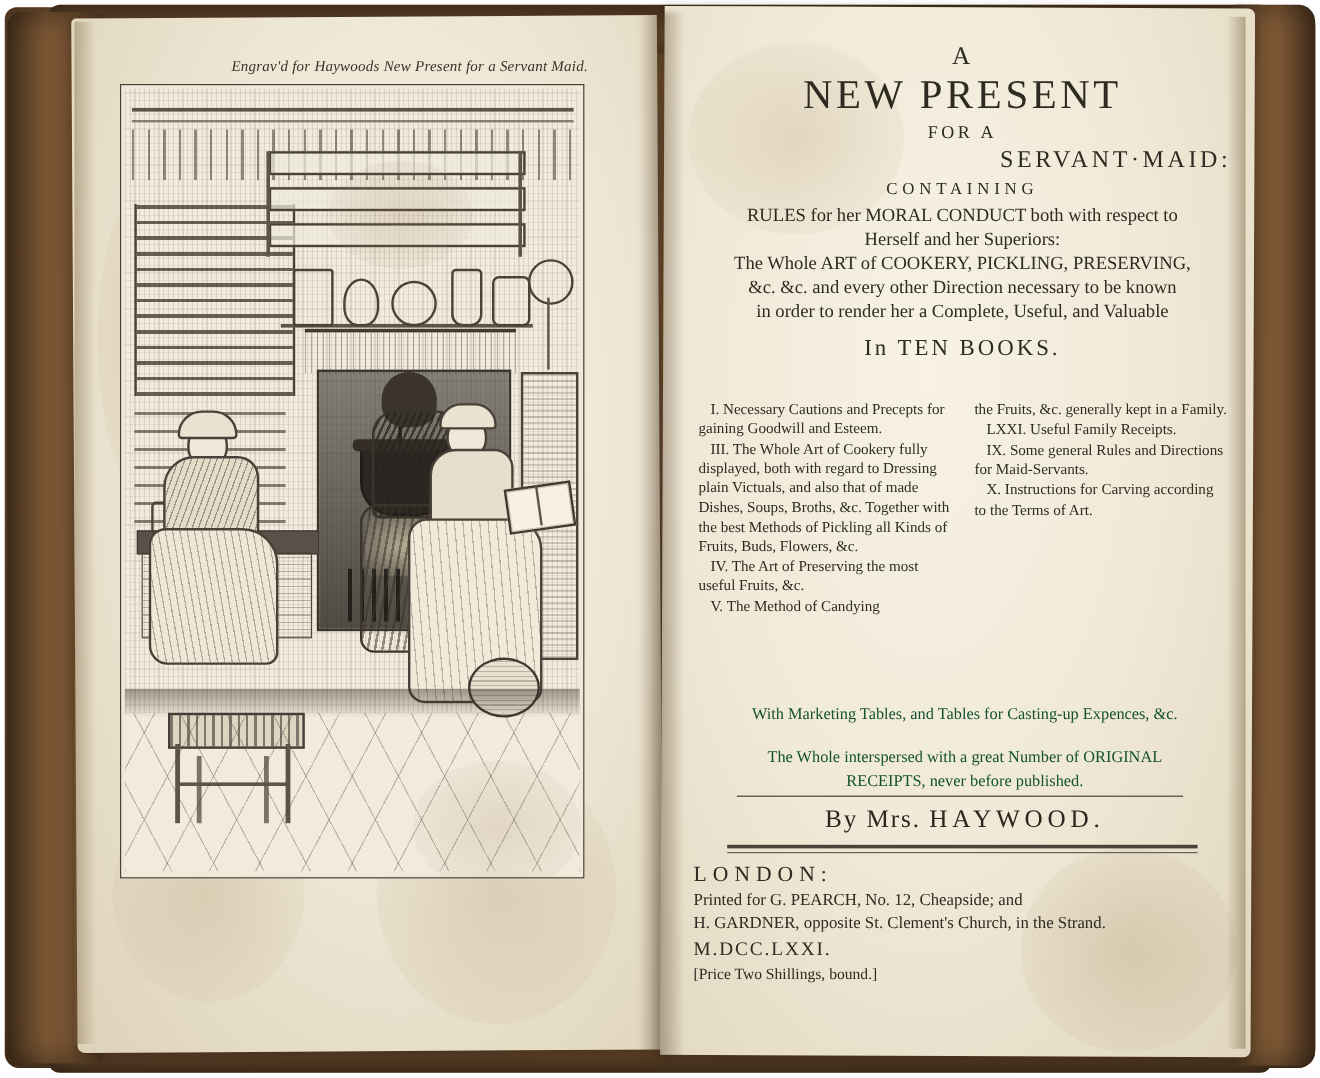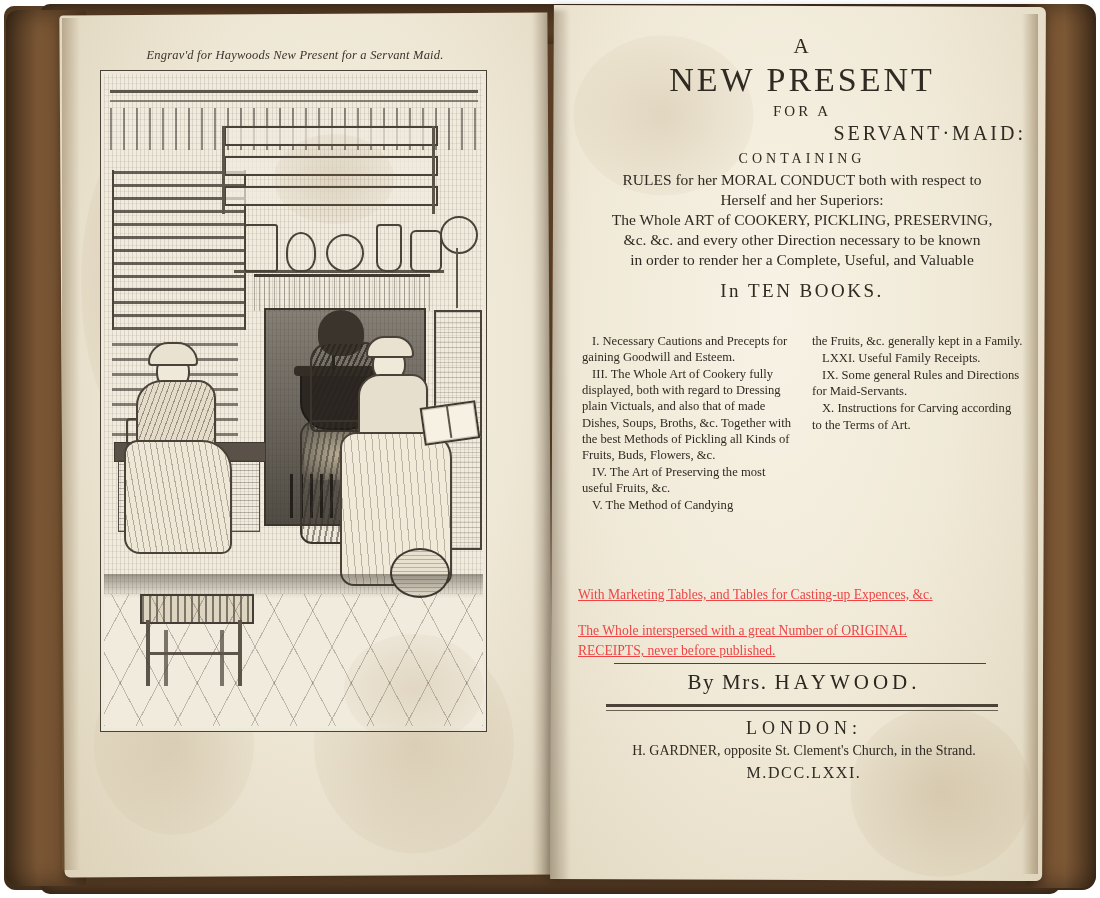--- a/index.html
+++ b/index.html
@@ -96,21 +96,21 @@
     border-radius: 50%;
     pointer-events: none;
   }
 
   
   #plate-caption {
     position: absolute;
     left: 100px;
     top: 48px;
     width: 390px;
-    text-align: center;
+    text-align: right;
     font-family: "Liberation Serif", serif;
     font-style: italic;
     font-size: 12.5px;
     color: #3b332a;
     letter-spacing: 0.2px;
   }
   #plate-frame {
     position: absolute;
     left: 100px;
     top: 70px;
@@ -194,23 +194,22 @@
   .col p {
     margin: 0 0 1px;
     text-indent: 10px;
   }
 
   #after-cols {
     position: absolute;
     left: 578px;
     top: 583px;
     width: 452px;
-    color: #ef4444;
-    text-align: left;
-    text-decoration: underline;
+    color: #14532d;
+    text-align: center;
   }
   .ac-line {
     font-size: 13.6px;
     line-height: 1.3;
     margin: 3px 0;
   }
 
   #rule-1 {
     position: absolute;
     left: 614px; top: 663px; width: 372px; height: 1px;
@@ -233,21 +232,21 @@
   }
   #rule-3 {
     position: absolute;
     left: 606px; top: 710px; width: 392px; height: 1px;
     background: #6a6053;
   }
 
   #imprint {
     position: absolute;
     left: 578px; top: 718px; width: 452px;
-    text-align: center;
+    text-align: left;
     color: #2f2a22;
   }
   #imprint .city {
     font-size: 18px;
     letter-spacing: 5px;
     margin-bottom: 3px;
   }
   #imprint .line {
     font-size: 14px;
     line-height: 1.34;
@@ -424,20 +423,22 @@
   <div id="author">
     <span>By Mrs.</span>
     <span class="name">HAYWOOD.</span>
   </div>
 
   <div id="rule-2"></div>
   <div id="rule-3"></div>
 
   <div id="imprint">
     <div class="city">LONDON:</div>
+    <div class="line">Printed for G. PEARCH, No. 12, Cheapside; and</div>
     <div class="line">H. GARDNER, opposite St. Clement's Church, in the Strand.</div>
     <div class="year">M.DCC.LXXI.</div>
+    <div class="price">[Price Two Shillings, bound.]</div>
   </div>
 
   <div id="gutter"></div>
   <div id="page-left-edge-shade"></div>
   <div id="page-right-edge-shade"></div>
 </div>
 
 </body></html>

